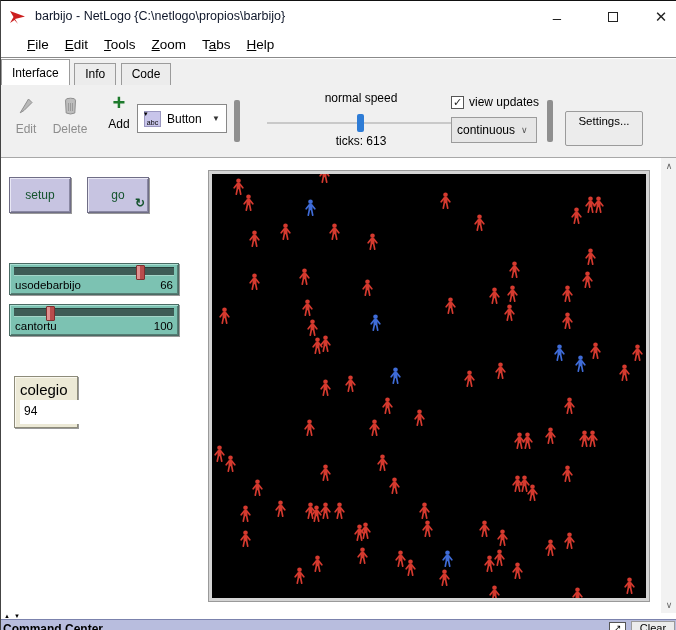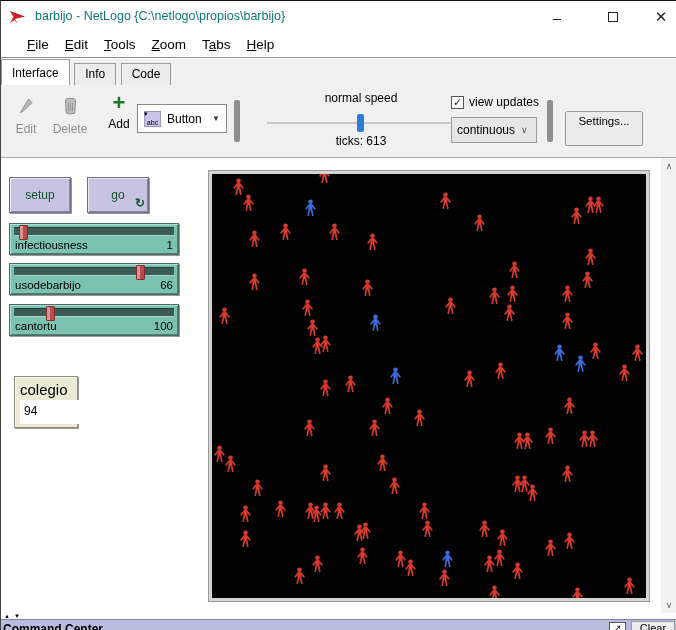--- a/index.html
+++ b/index.html
@@ -3,21 +3,21 @@
 <meta charset="utf-8">
 <style>
   * { margin:0; padding:0; box-sizing:border-box; }
   html,body { width:676px; height:630px; }
   body { font-family:"Liberation Sans", sans-serif; background:#fff; }
   #app { position:relative; width:676px; height:630px; overflow:hidden; background:#fff; border-left:1px solid #444; border-top:1px solid #111; }
 
   
   .titlebar { position:absolute; left:0; top:0; width:676px; height:32px; background:#fff; }
   .app-icon { position:absolute; left:8px; top:7px; width:18px; height:18px; }
-  .title-text { position:absolute; left:34px; top:8px; font-size:12.5px; color:#0f766e; white-space:nowrap; }
+  .title-text { position:absolute; left:34px; top:8px; font-size:12.5px; color:#0f172a; white-space:nowrap; }
   .win-btn { position:absolute; top:0; width:40px; height:32px; display:flex; align-items:center; justify-content:center; font-size:15px; color:#222; font-weight:300; }
   .win-min { left:536px; }
   .win-max { left:592px; }
   .win-close { left:640px; }
   .max-box { width:10px; height:10px; border:1px solid #222; }
 
   
   .menubar { position:absolute; left:0; top:32px; width:676px; height:25px; background:#fff; border-bottom:1px solid #8a8a8a; padding-left:18px; }
   .menu-item { display:inline-block; padding:4px 8px 0 8px; font-size:13.5px; color:#000; }
 
@@ -171,29 +171,20 @@
   <div class="workspace">
 
     <div class="nl-btn btn-setup">
       <span>setup</span>
     </div>
     <div class="nl-btn btn-go">
       <span>go</span>
       <span class="forever">↻</span>
     </div>
 
-    <div class="nl-slider sl-1">
-      <div class="sl-track">
-          <div class="sl-thumb" style="left: 3%;"></div>
-        </div>
-      <div class="sl-row">
-        <span>infectiousness</span>
-        <span>1</span>
-      </div>
-    </div>
     <div class="nl-slider sl-2">
       <div class="sl-track">
           <div class="sl-thumb" style="left: 76%;"></div>
         </div>
       <div class="sl-row">
         <span>usodebarbijo</span>
         <span>66</span>
       </div>
     </div>
     <div class="nl-slider sl-3">

